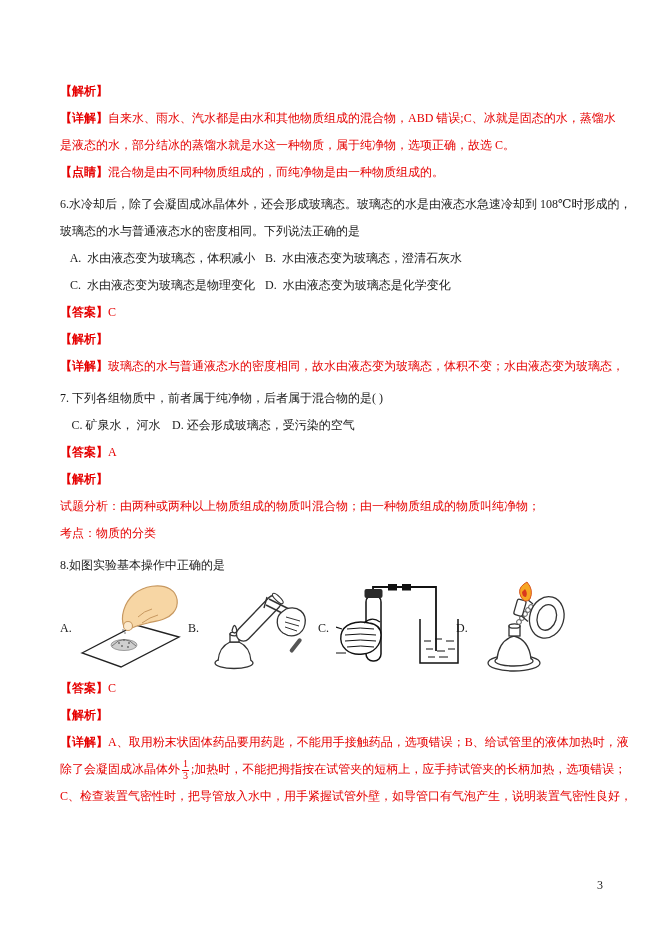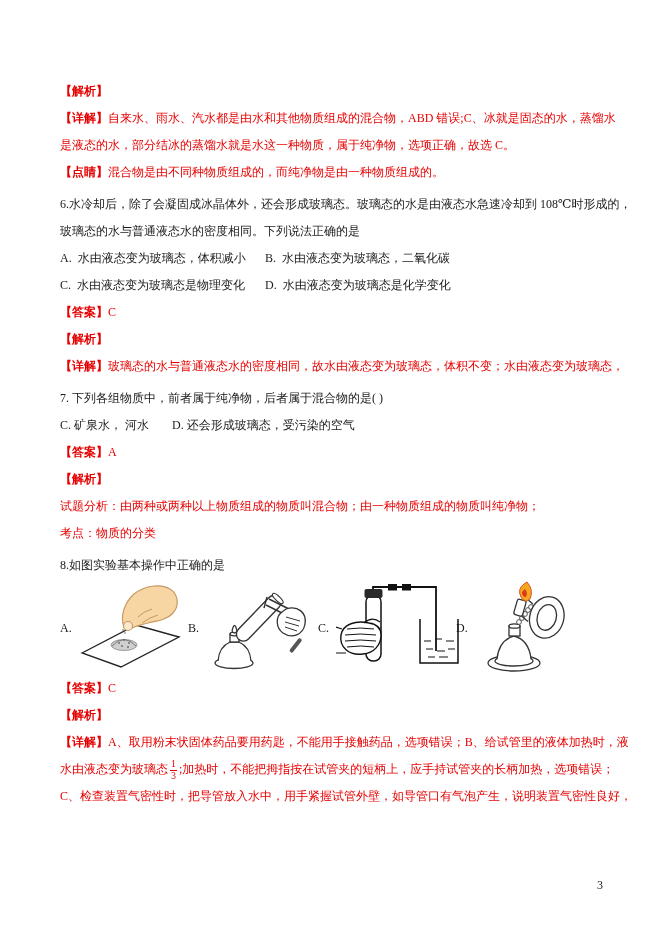--- a/index.html
+++ b/index.html
@@ -6,21 +6,21 @@
   .page{
     width:661px;height:935px;background:#ffffff;position:relative;
     margin:0 auto;overflow:hidden;
     font-family:"Liberation Serif","DejaVu Serif",serif;
     font-size:12px;line-height:27px;color:#1a1a1a;
   }
   .content{padding:78px 56px 0 60px;}
   .line{white-space:pre;}
   .red{color:#e60000;}
   .lbl{font-weight:bold;}
-  .opt{display:inline-block;white-space:pre;}
+  .opt{display:inline-block;white-space:pre;text-align:center;}
   .w205{width:205px;}
   .w154{width:154px;}
   .w112{width:112px;}
   .qblock{margin-top:5px;}
   .frac{display:inline-flex;flex-direction:column;align-items:center;
         vertical-align:middle;line-height:1.05;font-size:10px;margin:0 2px;}
   .frac .den{border-top:1px solid #e60000;padding:0 1px;}
   .figrow{position:relative;height:90px;margin:2px 0 4px 0;}
   .figitem{position:absolute;}
   .figlabel{position:absolute;font-size:12px;line-height:14px;white-space:pre;}
@@ -34,21 +34,21 @@
   <div class="content">
 
     <div class="line red lbl">【解析】</div>
     <div class="line red"><span class="lbl">【详解】</span><span>自来水、雨水、汽水都是由水和其他物质组成的混合物，ABD 错误;C、冰就是固态的水，蒸馏水</span></div>
     <div class="line red">是液态的水，部分结冰的蒸馏水就是水这一种物质，属于纯净物，选项正确，故选 C。</div>
     <div class="line red"><span class="lbl">【点睛】</span><span>混合物是由不同种物质组成的，而纯净物是由一种物质组成的。</span></div>
 
     <div class="qblock">
       <div class="line">6.水冷却后，除了会凝固成冰晶体外，还会形成玻璃态。玻璃态的水是由液态水急速冷却到 108℃时形成的，</div>
       <div class="line">玻璃态的水与普通液态水的密度相同。下列说法正确的是</div>
-      <div class="line"><span class="opt w205">A.  水由液态变为玻璃态，体积减小</span><span class="opt">B.  水由液态变为玻璃态，二氧化碳</span></div>
+      <div class="line"><span class="opt w205">A.  水由液态变为玻璃态，体积减小</span><span class="opt">B.  水由液态变为玻璃态，澄清石灰水</span></div>
       <div class="line"><span class="opt w205">C.  水由液态变为玻璃态是物理变化</span><span class="opt">D.  水由液态变为玻璃态是化学变化</span></div>
       <div class="line red"><span class="lbl">【答案】</span><span>C</span></div>
       <div class="line red lbl">【解析】</div>
       <div class="line red"><span class="lbl">【详解】</span><span>玻璃态的水与普通液态水的密度相同，故水由液态变为玻璃态，体积不变；水由液态变为玻璃态，</span></div>
     </div>
 
     <div class="qblock">
       <div class="line">7. 下列各组物质中，前者属于纯净物，后者属于混合物的是( )</div>
       <div class="line"><span class="opt w112">C. 矿泉水， 河水</span><span class="opt">D. 还会形成玻璃态，受污染的空气</span></div>
       <div class="line red"><span class="lbl">【答案】</span><span>A</span></div>
@@ -153,20 +153,20 @@
             </g>
             <path d="M49,1 Q56,9 52,18 Q47,23 43,16 Q39,8 46,3 Z" fill="#f6a623" stroke="#d9541e" stroke-width="1"></path>
             <path d="M47,8 Q50,12 48,16 Q44,16 44,11 Z" fill="#d93a1e"></path>
           </svg>
         </div>
       </div>
 
       <div class="line red"><span class="lbl">【答案】</span><span>C</span></div>
       <div class="line red lbl">【解析】</div>
       <div class="line red"><span class="lbl">【详解】</span><span>A、取用粉末状固体药品要用药匙，不能用手接触药品，选项错误；B、给试管里的液体加热时，液</span></div>
-      <div class="line red"><span>水由液态变为玻璃态</span><span class="frac"><span class="num">1</span><span class="den">3</span></span><span>;加热时，不能把拇指按在试管夹的短柄上，应手持试管夹的长柄加热，选项错误；</span></div>
+      <div class="line red"><span>除了会凝固成冰晶体外</span><span class="frac"><span class="num">1</span><span class="den">3</span></span><span>;加热时，不能把拇指按在试管夹的短柄上，应手持试管夹的长柄加热，选项错误；</span></div>
       <div class="line red">C、检查装置气密性时，把导管放入水中，用手紧握试管外壁，如导管口有气泡产生，说明装置气密性良好，</div>
     </div>
 
   </div>
 
   <div class="pagenum">3</div>
 </div>
 
 </body></html>

